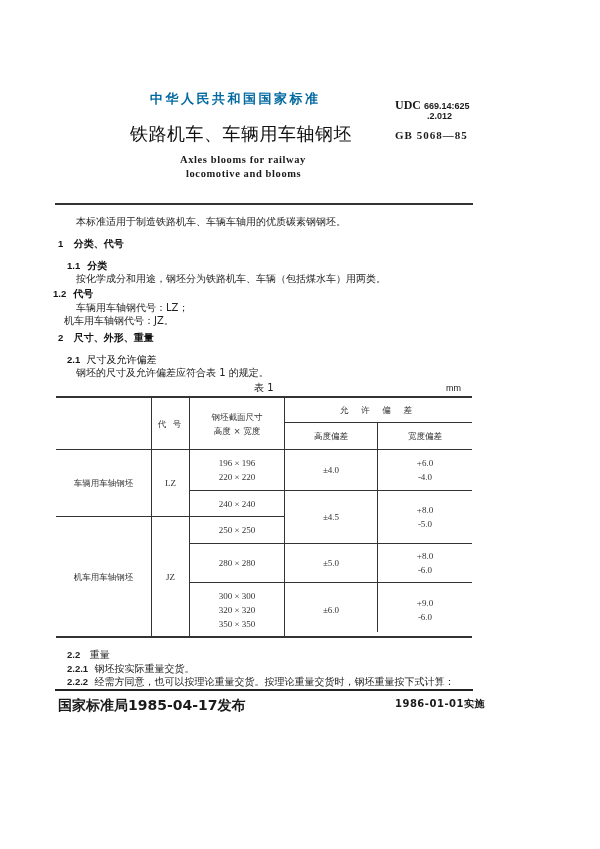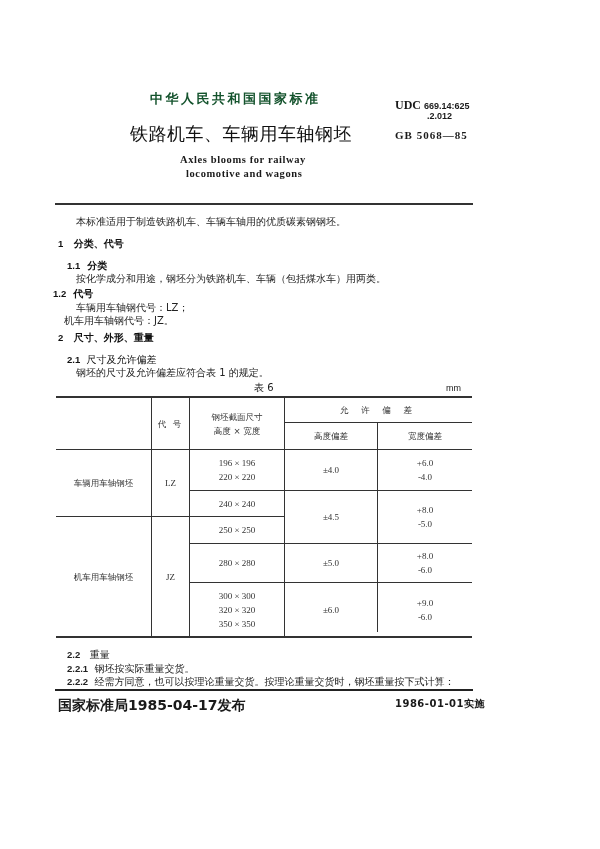--- a/index.html
+++ b/index.html
@@ -1,19 +1,19 @@
 <!DOCTYPE html>
 <html><head>
 <meta charset="utf-8">
 <style>
   html, body { margin: 0; padding: 0; background: #ffffff; }
   body { width: 600px; height: 849px; position: relative; overflow: hidden;
          font-family: "DejaVu Sans", "Liberation Sans", sans-serif; color: #1a1a1a; }
   .abs { position: absolute; white-space: nowrap; }
-  .national { left: 150px; top: 90px; font-size: 13px; letter-spacing: 2.5px; font-weight: bold; color: #14532d; }
+  .national { left: 150px; top: 90px; font-size: 13px; letter-spacing: 2.5px; font-weight: bold; color: #0369a1; }
   .udc { left: 395px; top: 98px; font-family: "Liberation Serif", serif; font-size: 12px; font-weight: bold; }
   .udc .code { font-family: "Liberation Sans", sans-serif; font-size: 9px; }
   .udc2 { left: 427px; top: 111px; font-family: "Liberation Sans", sans-serif; font-size: 9px; font-weight: bold; }
   .gb { left: 395px; top: 129px; font-family: "Liberation Serif", serif; font-size: 11px; font-weight: bold; letter-spacing: 1px; }
   .title { left: 130px; top: 122px; font-size: 18px; letter-spacing: 0.5px; color: #111; }
   .en1 { left: 180px; top: 154px; font-family: "Liberation Serif", serif; font-size: 10.5px; font-weight: bold; letter-spacing: 0.6px; }
   .en2 { left: 186px; top: 168px; font-family: "Liberation Serif", serif; font-size: 10.5px; font-weight: bold; letter-spacing: 0.6px; }
   .rule-top { left: 55px; top: 203px; width: 418px; height: 2px; background: #333; }
   .body-text { font-size: 10px; color: #222; }
   .sec { font-size: 10px; font-weight: bold; color: #111; }
@@ -34,21 +34,21 @@
 
 <div class="abs national">中华人民共和国国家标准</div>
 <div class="abs udc">
   <span>UDC</span>
   <span class="code">669.14:625</span>
 </div>
 <div class="abs udc2">.2.012</div>
 <div class="abs title">铁路机车、车辆用车轴钢坯</div>
 <div class="abs gb">GB 5068—85</div>
 <div class="abs en1">Axles blooms for railway</div>
-<div class="abs en2">locomotive and wagons</div>
+<div class="abs en2">locomotive and blooms</div>
 
 <div class="abs rule-top"></div>
 
 <div class="abs body-text" style="left:76px; top:215px;">本标准适用于制造铁路机车、车辆车轴用的优质碳素钢钢坯。</div>
 
 <div class="abs sec" style="left:58px; top:237px;">
   <span class="num">1</span>&nbsp;&nbsp;&nbsp;<span>分类、代号</span>
 </div>
 
 <div class="abs sec" style="left:67px; top:259px;">
@@ -64,21 +64,21 @@
 
 <div class="abs sec" style="left:58px; top:331px;">
   <span class="num">2</span>&nbsp;&nbsp;&nbsp;<span>尺寸、外形、重量</span>
 </div>
 
 <div class="abs sec" style="left:67px; top:353px; font-weight:normal;">
   <span class="num">2.1</span>&nbsp;&nbsp;<span>尺寸及允许偏差</span>
 </div>
 <div class="abs body-text" style="left:76px; top:366px;">钢坯的尺寸及允许偏差应符合表 1 的规定。</div>
 
-<div class="abs" style="left:254px; top:381px; font-size:10px;">表 6</div>
+<div class="abs" style="left:254px; top:381px; font-size:10px;">表 1</div>
 <div class="abs" style="left:446px; top:383px; font-size:9px; font-family:'Liberation Sans', sans-serif;">mm</div>
 
 <div class="tbl">
 
   <div class="hline" style="left:0; top:0; width:416px; height:2px;"></div>
   <div class="hline" style="left:228px; top:26px; width:188px;"></div>
   <div class="hline" style="left:0; top:53px; width:416px;"></div>
   <div class="hline" style="left:133px; top:94px; width:95px;"></div>
   <div class="hline" style="left:228px; top:94px; width:188px;"></div>
   <div class="hline" style="left:0; top:120px; width:228px;"></div>

